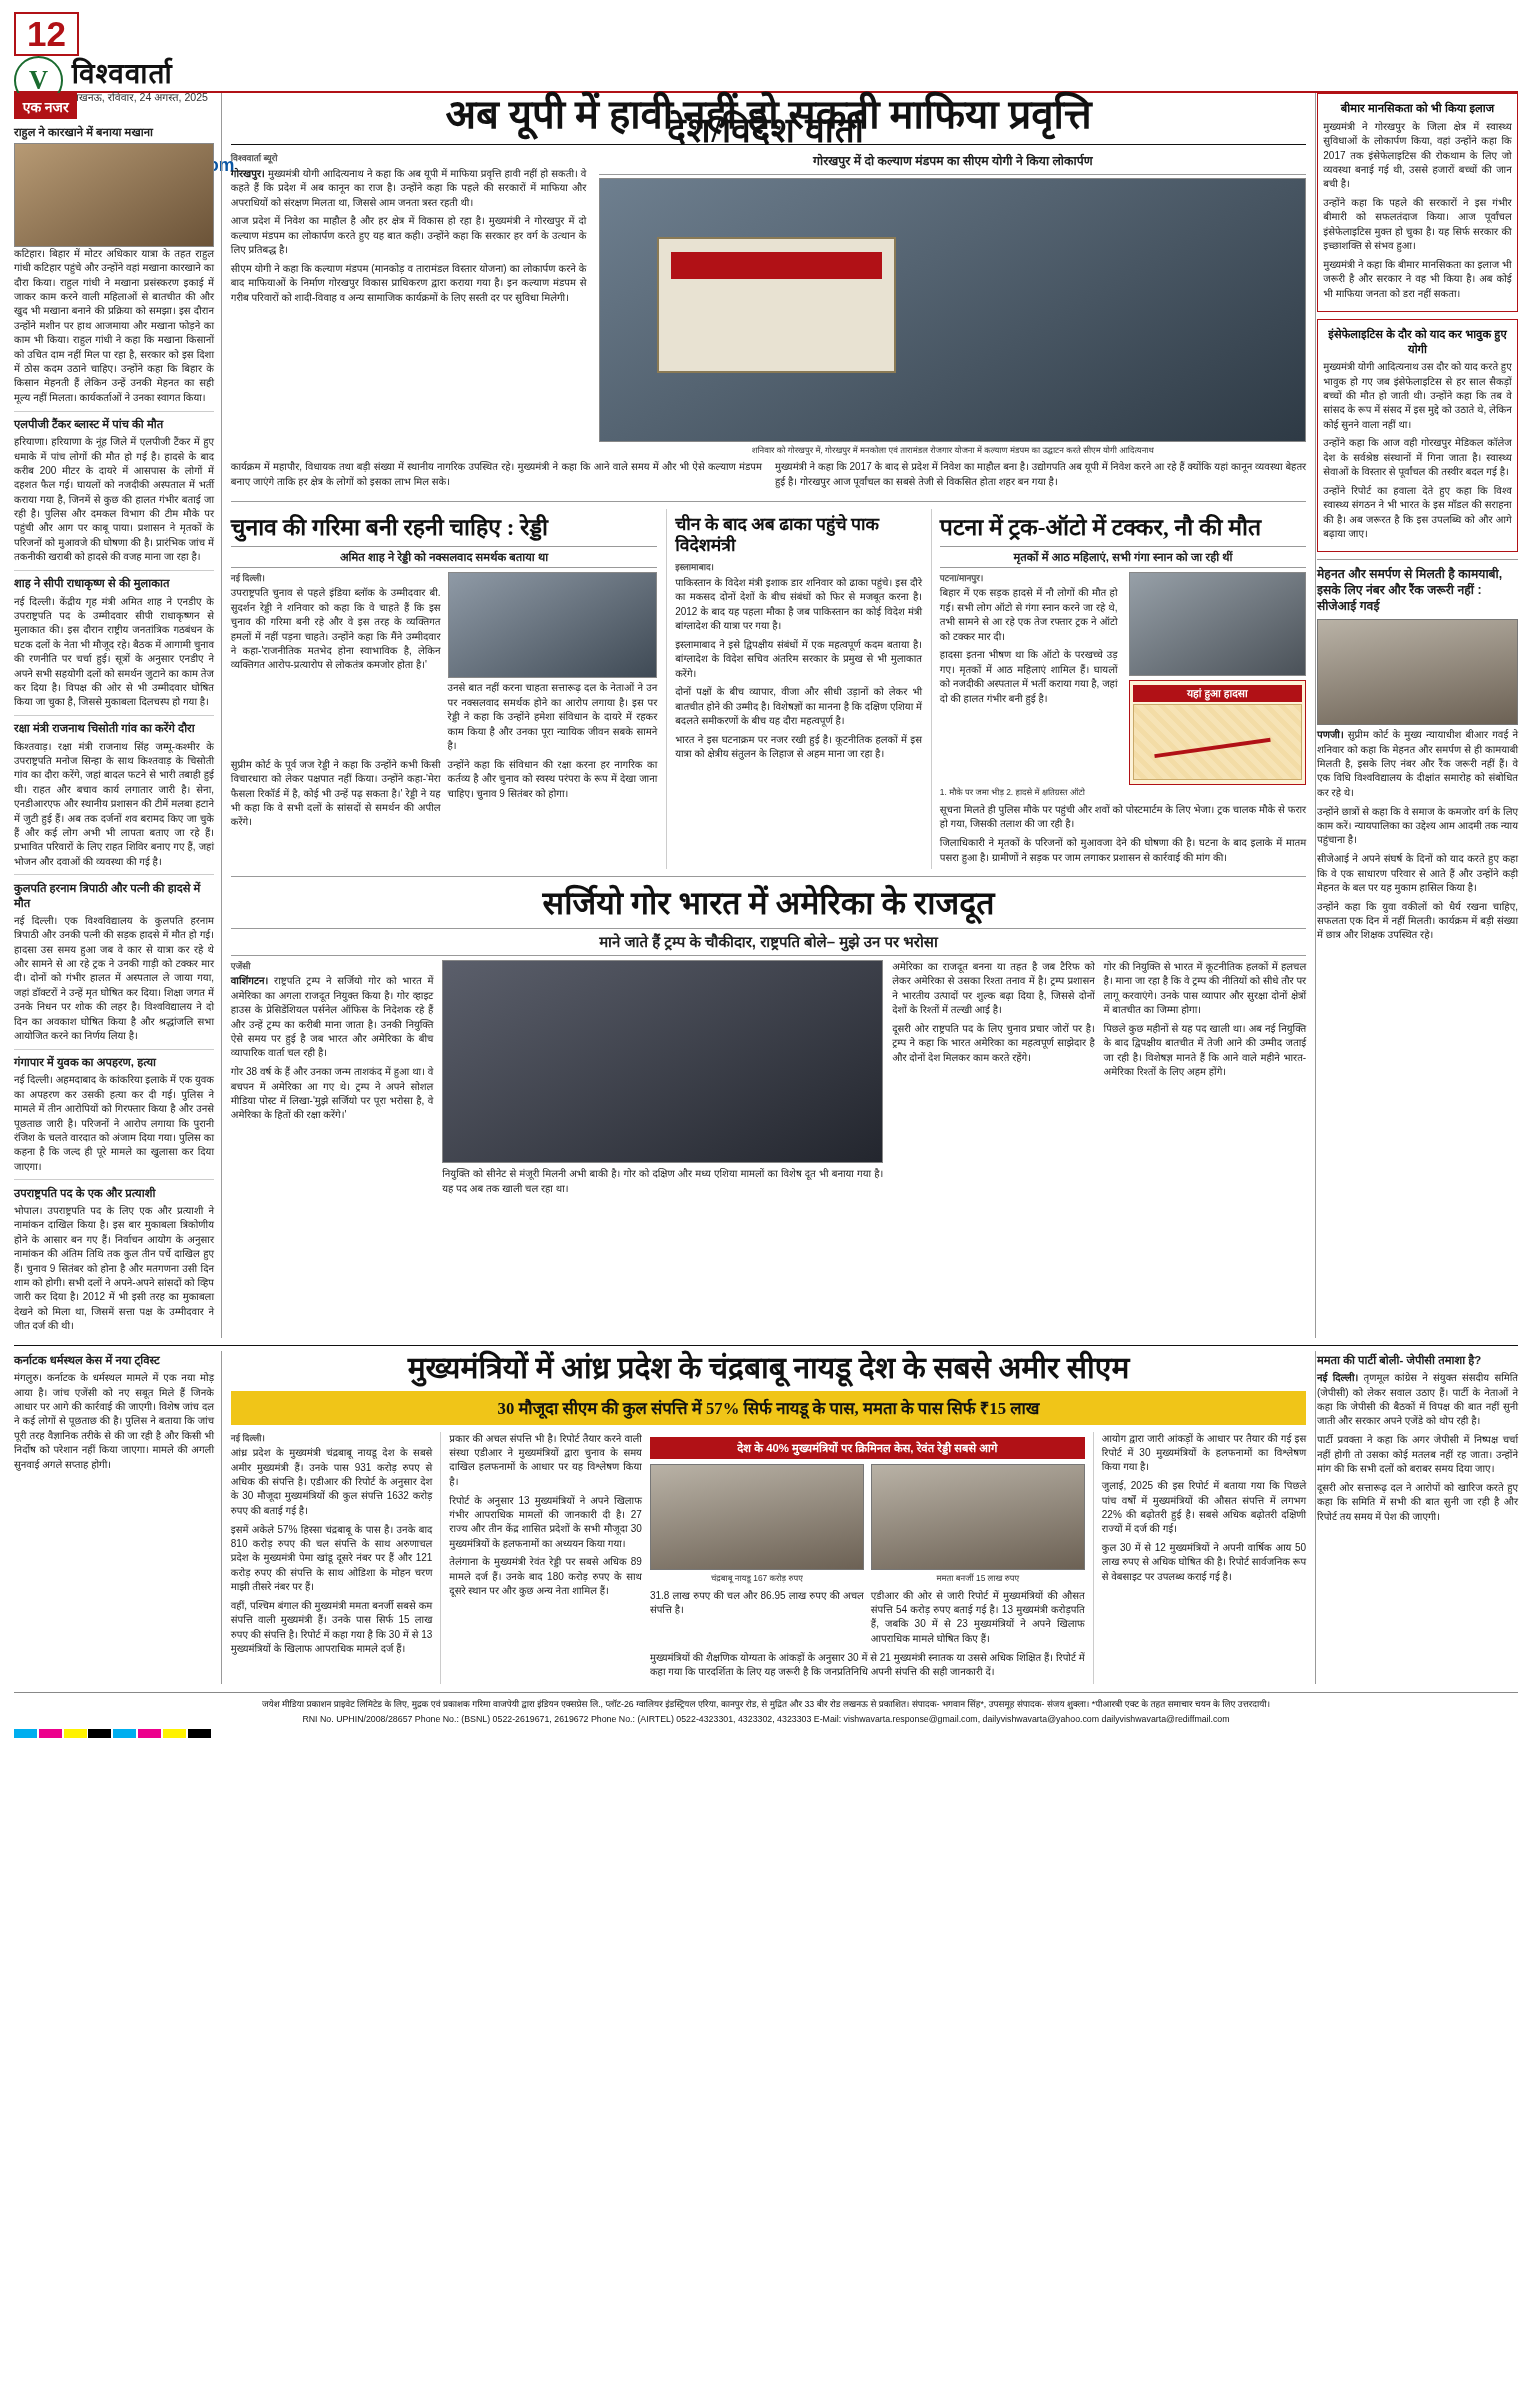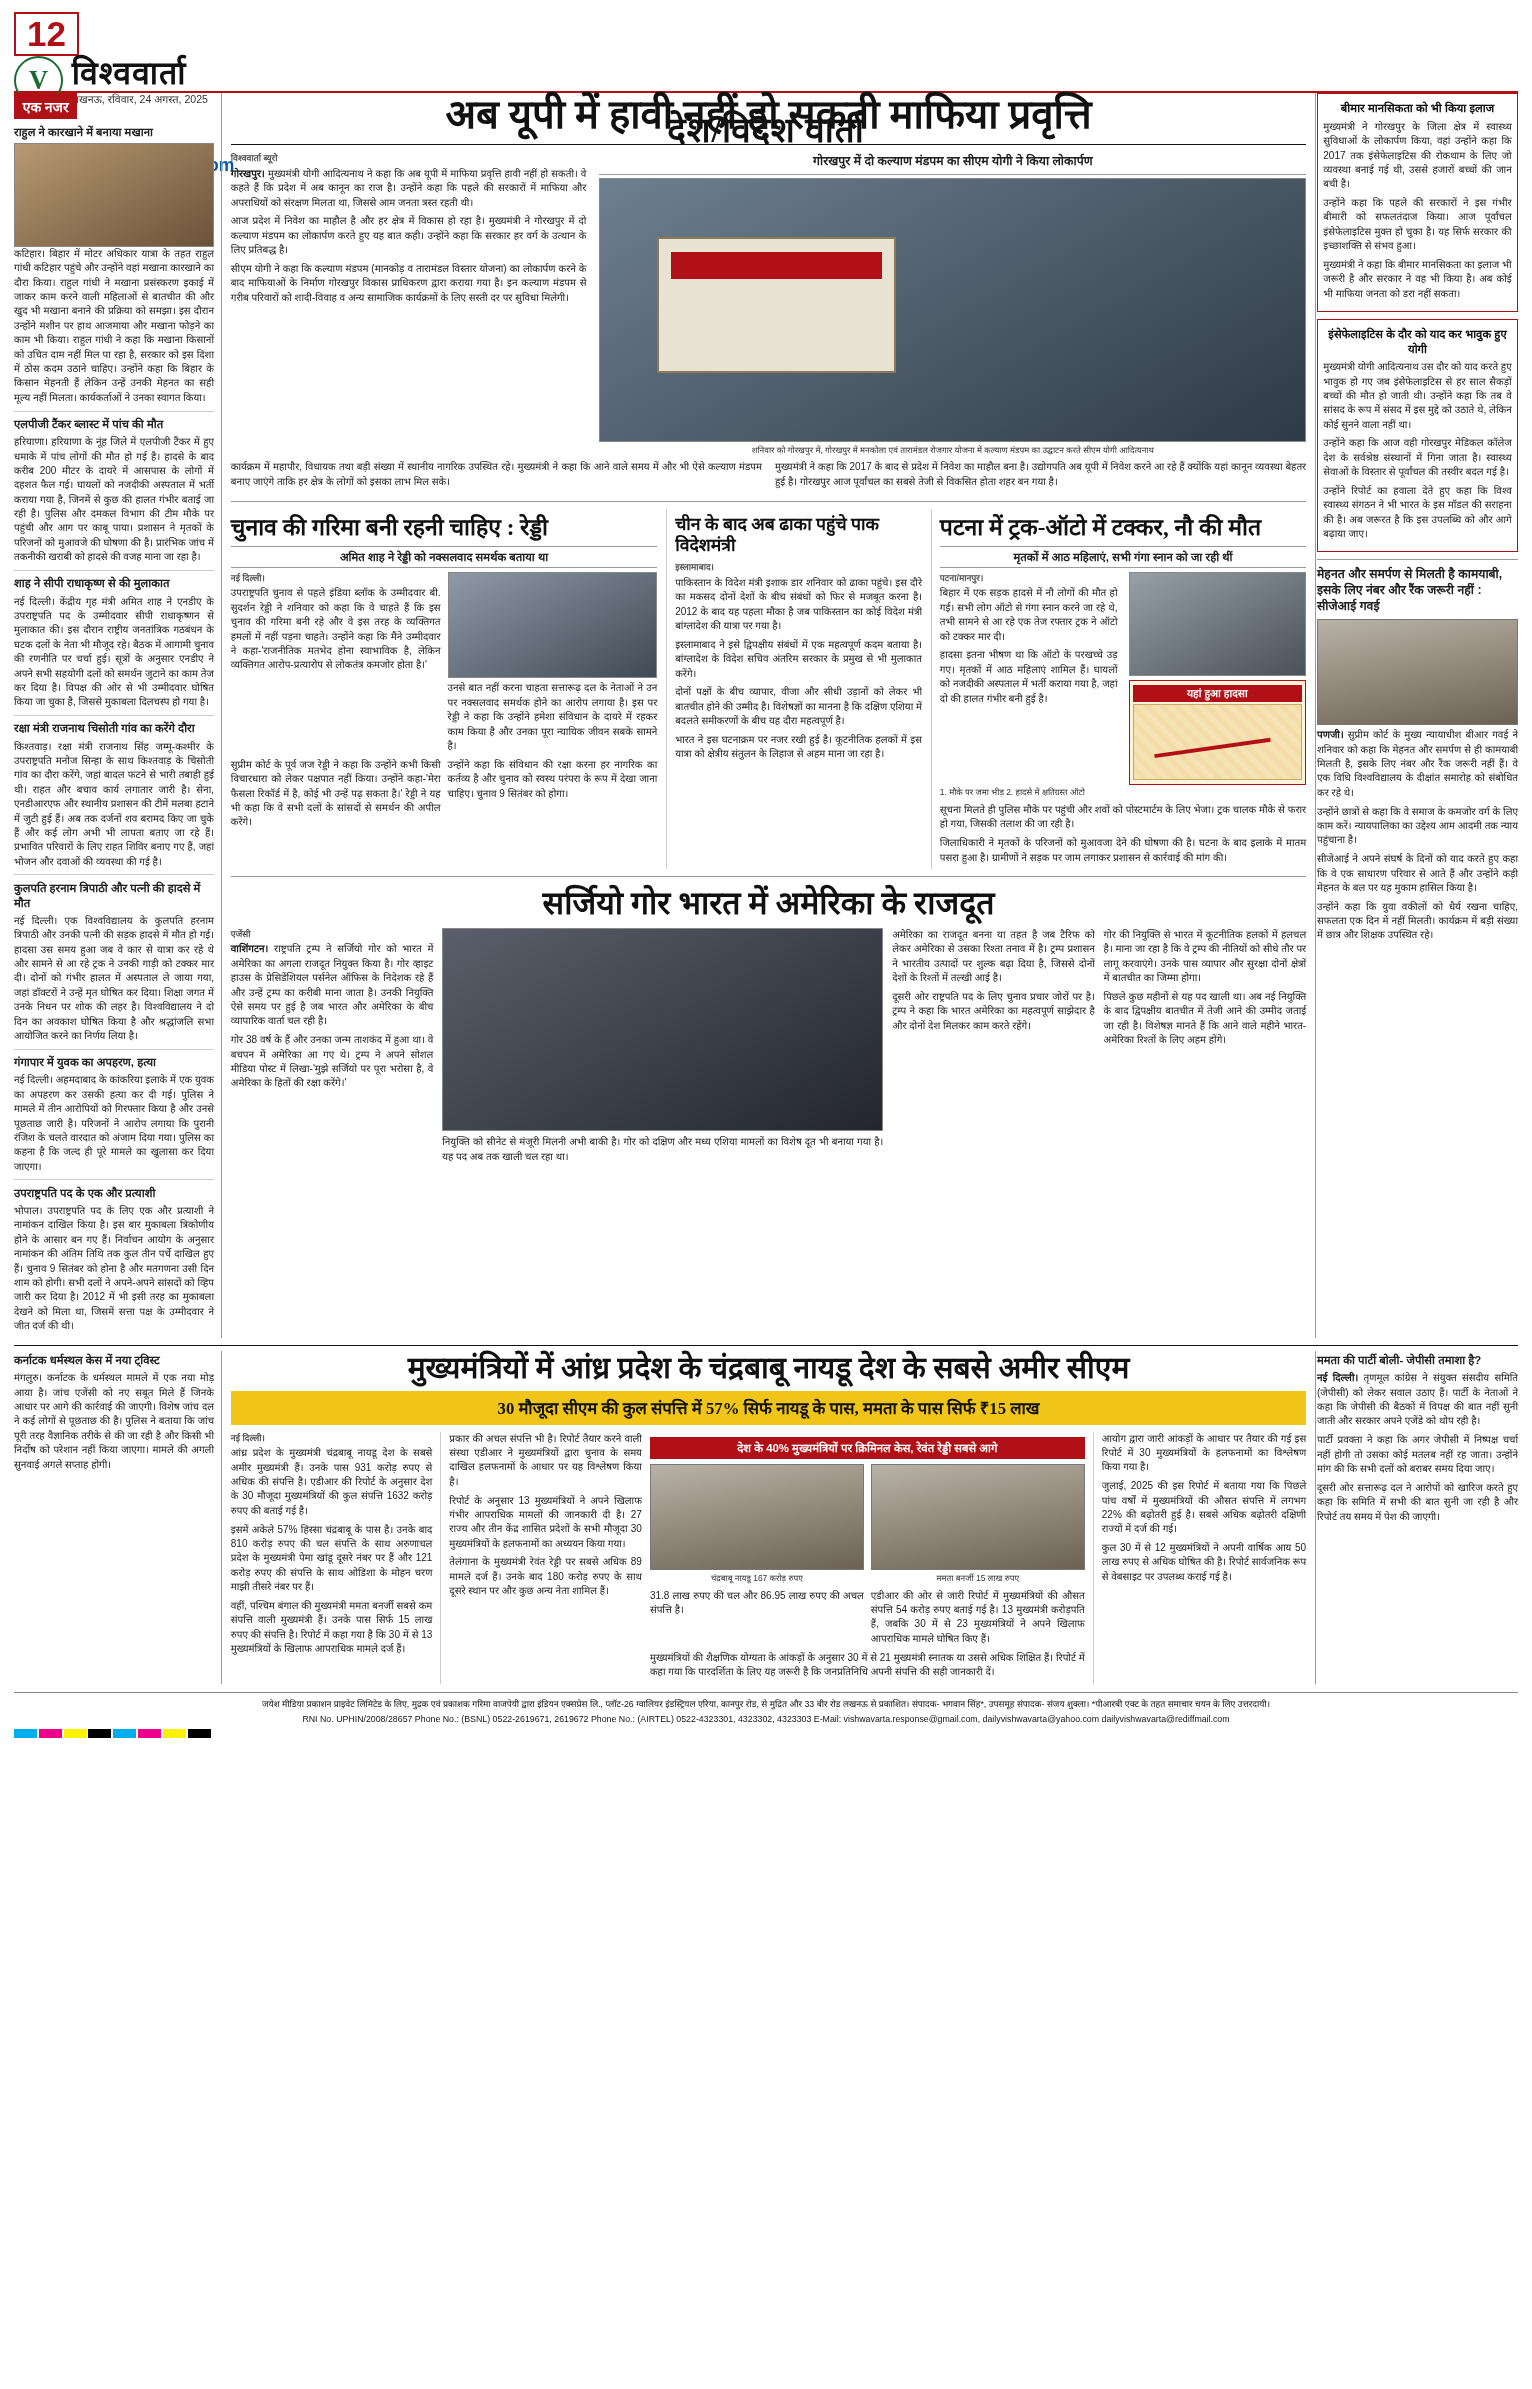--- a/index.html
+++ b/index.html
@@ -33,21 +33,21 @@
     margin-right:12.3px;
   }
   .logo-wrap { display:flex; align-items:center; gap:8.8px; }
   .logo-mark {
     width:49px; height:49px; border-radius:50%;
     border:2.6px solid #1a6b2f; color:#1a6b2f;
     display:flex; align-items:center; justify-content:center;
     font-size:26.4px; font-weight:bold; font-family:"Liberation Serif", serif;
   }
   .logo-text { line-height:1.05; }
-  .logo-title { font-size:32px; font-weight:bold; font-family:Liberation Sans, sans-serif; letter-spacing:0.9px;}
+  .logo-title { font-size:28px; font-weight:bold; font-family:Liberation Sans, sans-serif; letter-spacing:0.9px;}
   .logo-sub { font-size:10.6px; color:#333; margin-top:3.5px; }
   .section-title {
     flex:1; text-align:center;
     font-size:35px; font-weight:bold;
     font-family:"Liberation Serif", serif;
     display:flex; align-items:center; justify-content:center;
     letter-spacing:0.9px;
   }
   .site-url {
     display:flex; align-items:center; gap:7px;
@@ -321,20 +321,21 @@
           <div class="photo-caption" style="text-align:left">1. मौके पर जमा भीड़ 2. हादसे में क्षतिग्रस्त ऑटो</div>
           <p class="body">सूचना मिलते ही पुलिस मौके पर पहुंची और शवों को पोस्टमार्टम के लिए भेजा। ट्रक चालक मौके से फरार हो गया, जिसकी तलाश की जा रही है।</p>
           <p class="body">जिलाधिकारी ने मृतकों के परिजनों को मुआवजा देने की घोषणा की है। घटना के बाद इलाके में मातम पसरा हुआ है। ग्रामीणों ने सड़क पर जाम लगाकर प्रशासन से कार्रवाई की मांग की।</p>
         </div>
       </div>
 
       <div class="divider"></div>
 
       <div>
         <h2 class="hl" style="font-size:32px;text-align:center;">सर्जियो गोर भारत में अमेरिका के राजदूत</h2>
+        <h3 class="sub center" style="font-size:15px;border-top:0.9px solid #999;border-bottom:0.9px solid #999;padding:3.5px 0;">माने जाते हैं ट्रम्प के चौकीदार, राष्ट्रपति बोले– मुझे उन पर भरोसा</h3>
         <div class="three-col" style="grid-template-columns:0.62fr 1.35fr 0.62fr 0.62fr;">
           <div>
             <div class="byline">एजेंसी</div>
             <p class="body"><span class="bold">वाशिंगटन।</span>
               <span>राष्ट्रपति ट्रम्प ने सर्जियो गोर को भारत में अमेरिका का अगला राजदूत नियुक्त किया है। गोर व्हाइट हाउस के प्रेसिडेंशियल पर्सनेल ऑफिस के निदेशक रहे हैं और उन्हें ट्रम्प का करीबी माना जाता है। उनकी नियुक्ति ऐसे समय पर हुई है जब भारत और अमेरिका के बीच व्यापारिक वार्ता चल रही है।</span></p>
             <p class="body">गोर 38 वर्ष के हैं और उनका जन्म ताशकंद में हुआ था। वे बचपन में अमेरिका आ गए थे। ट्रम्प ने अपने सोशल मीडिया पोस्ट में लिखा-'मुझे सर्जियो पर पूरा भरोसा है, वे अमेरिका के हितों की रक्षा करेंगे।'</p>
           </div>
           <div>
             <div class="photo suit" style="height:203px"></div>
             <p class="body" style="margin-top:4.4px">नियुक्ति को सीनेट से मंजूरी मिलनी अभी बाकी है। गोर को दक्षिण और मध्य एशिया मामलों का विशेष दूत भी बनाया गया है। यह पद अब तक खाली चल रहा था।</p>

